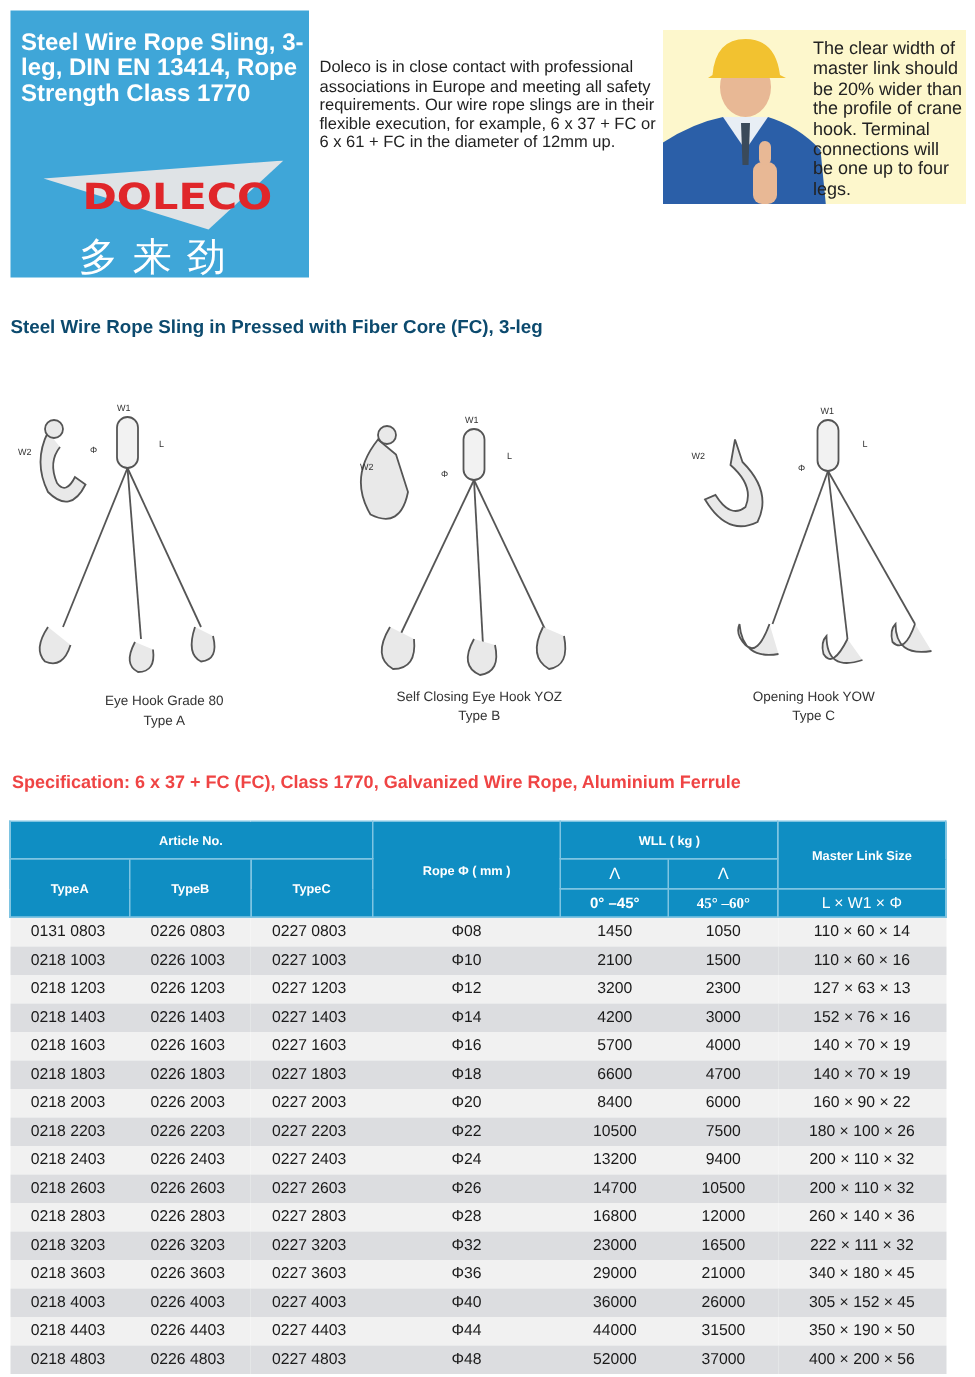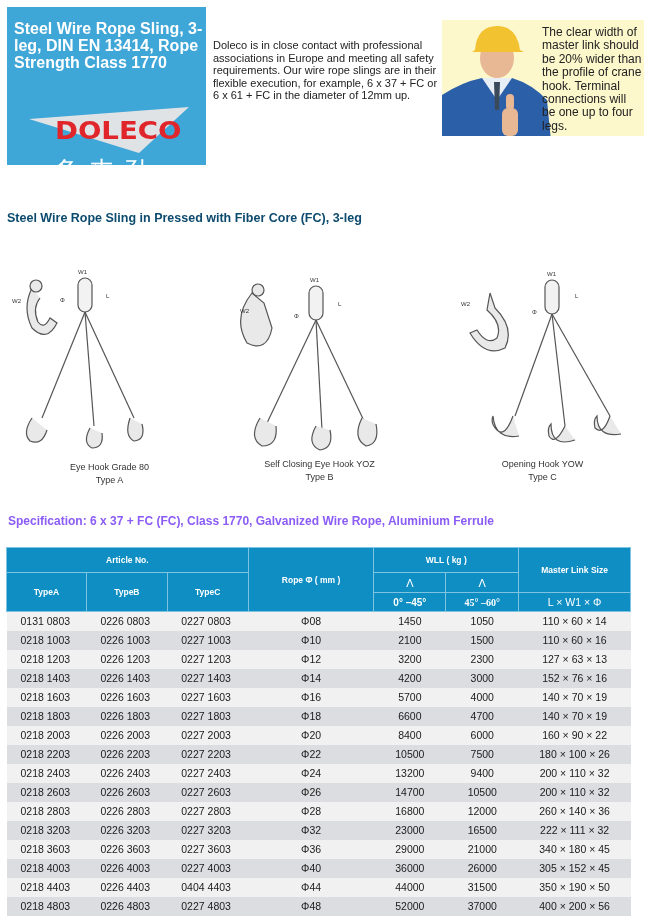--- a/index.html
+++ b/index.html
@@ -1,38 +1,38 @@
 <!DOCTYPE html>
 <html><head>
 <meta charset="utf-8">
 <style>
   * { box-sizing: border-box; margin: 0; padding: 0; }
   html, body { width: 650px; height: 918px; background: #ffffff; overflow: hidden; }
   body { font-family: "Liberation Sans", sans-serif; color: #222; position: relative; }
 
-  .hero { position: absolute; left: 7px; top: 7px; width: 199px; height: 158px; background: #3fa6d8; }
+  .hero { position: absolute; left: 7px; top: 7px; width: 199px; height: 178px; background: #3fa6d8; }
   .hero-title { position: absolute; left: 7px; top: 13px; width: 190px; color: #fff; font-weight: bold; font-size: 16px; line-height: 17px; }
   .logo-wrap { position: absolute; left: 22px; top: 100px; width: 160px; height: 50px; }
   .logo-wedge { position: absolute; left: 0; top: 0; width: 160px; height: 48px; }
   .logo-text { position: absolute; left: 26px; top: 10px; color: #e0262a; font-weight: bold; font-size: 24px; letter-spacing: 0px; font-family: "DejaVu Sans", sans-serif; transform: scaleX(1.15); transform-origin: left; }
   .hero-cn { position: absolute; left: 0; top: 150px; width: 199px; text-align: center; color: #fff; font-size: 26px; letter-spacing: 10px; line-height: 28px; }
 
   .intro { position: absolute; left: 213px; top: 39px; width: 232px; font-size: 11px; line-height: 12.6px; color: #222; }
 
   .promo { position: absolute; left: 442px; top: 20px; width: 202px; height: 116px; background: #fdf7cc; overflow: hidden; }
   .worker { position: absolute; left: 0; top: 0; width: 110px; height: 131px; }
   .promo-text { position: absolute; left: 100px; top: 6px; width: 100px; font-size: 12px; line-height: 13.4px; color: #222; text-align: left; }
 
   .section-title { position: absolute; left: 7px; top: 211px; color: #0c4a6e; font-weight: bold; font-size: 12.5px; }
 
   .diagram { position: absolute; top: 258px; width: 215px; height: 200px; }
   .diagram svg { width: 100%; height: 100%; }
   .caption { position: absolute; width: 215px; text-align: center; font-size: 9px; line-height: 13px; color: #333; }
 
-  .spec-title { position: absolute; left: 8px; top: 514px; font-weight: bold; font-size: 12px; color: #8b5cf6; }
+  .spec-title { position: absolute; left: 8px; top: 514px; font-weight: bold; font-size: 12px; color: #ef4444; }
 
   .tbl { position: absolute; left: 6px; top: 547px; width: 625px; border-collapse: collapse; font-size: 10px; }
   .tbl th { background: #0f8ec3; color: #fff; font-weight: bold; font-size: 8.5px; text-align: center; border: 1px solid #7ec4e2; height: 19px; padding: 0; margin-left: 20px; }
   .tbl td { text-align: center; height: 19px; padding: 0; color: #1a1a1a; font-size: 10.5px; }
   .tbl td.left { text-align: left; padding-left: 14px; }
   .tbl tr.odd td { background: #f1f1f1; }
   .tbl tr.even td { background: #dcdde0; }
 </style>
 </head>
 <body>
@@ -297,21 +297,21 @@
         <td class="left">0226 4003</td>
         <td class="left">0227 4003</td>
         <td>Φ40</td>
         <td>36000</td>
         <td>26000</td>
         <td>305 × 152 × 45</td>
       </tr>
       <tr class="odd">
         <td class="left">0218 4403</td>
         <td class="left">0226 4403</td>
-        <td class="left">0404 4403</td>
+        <td class="left">0227 4403</td>
         <td>Φ44</td>
         <td>44000</td>
         <td>31500</td>
         <td>350 × 190 × 50</td>
       </tr>
       <tr class="even">
         <td class="left">0218 4803</td>
         <td class="left">0226 4803</td>
         <td class="left">0227 4803</td>
         <td>Φ48</td>

